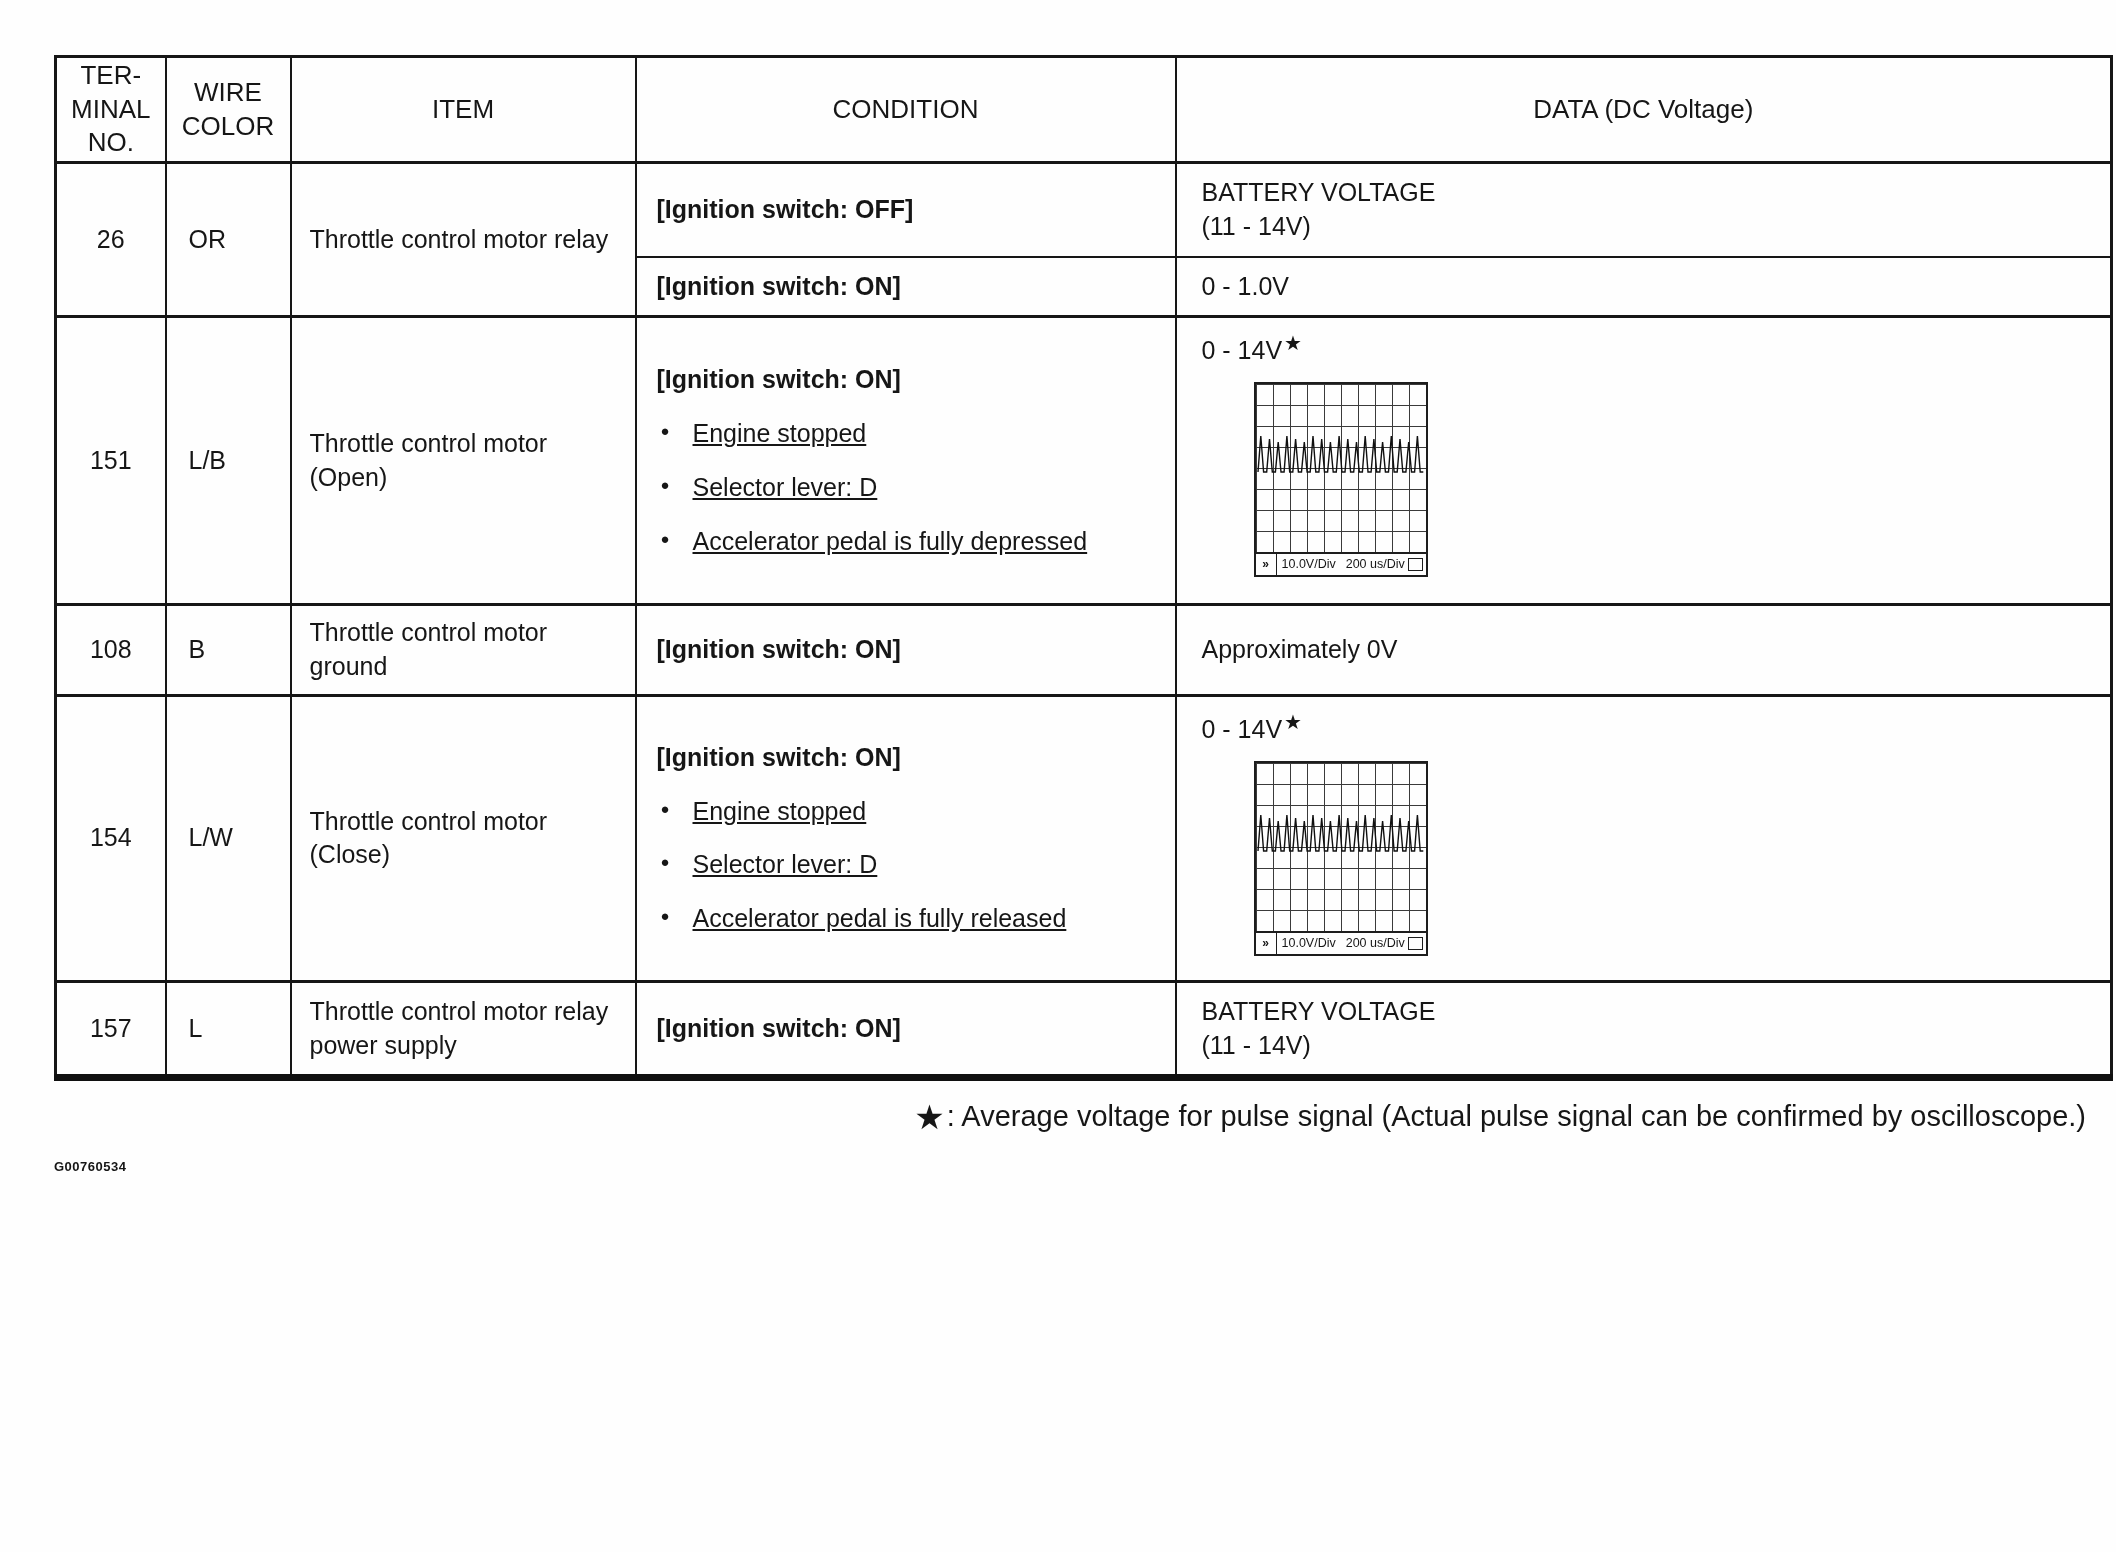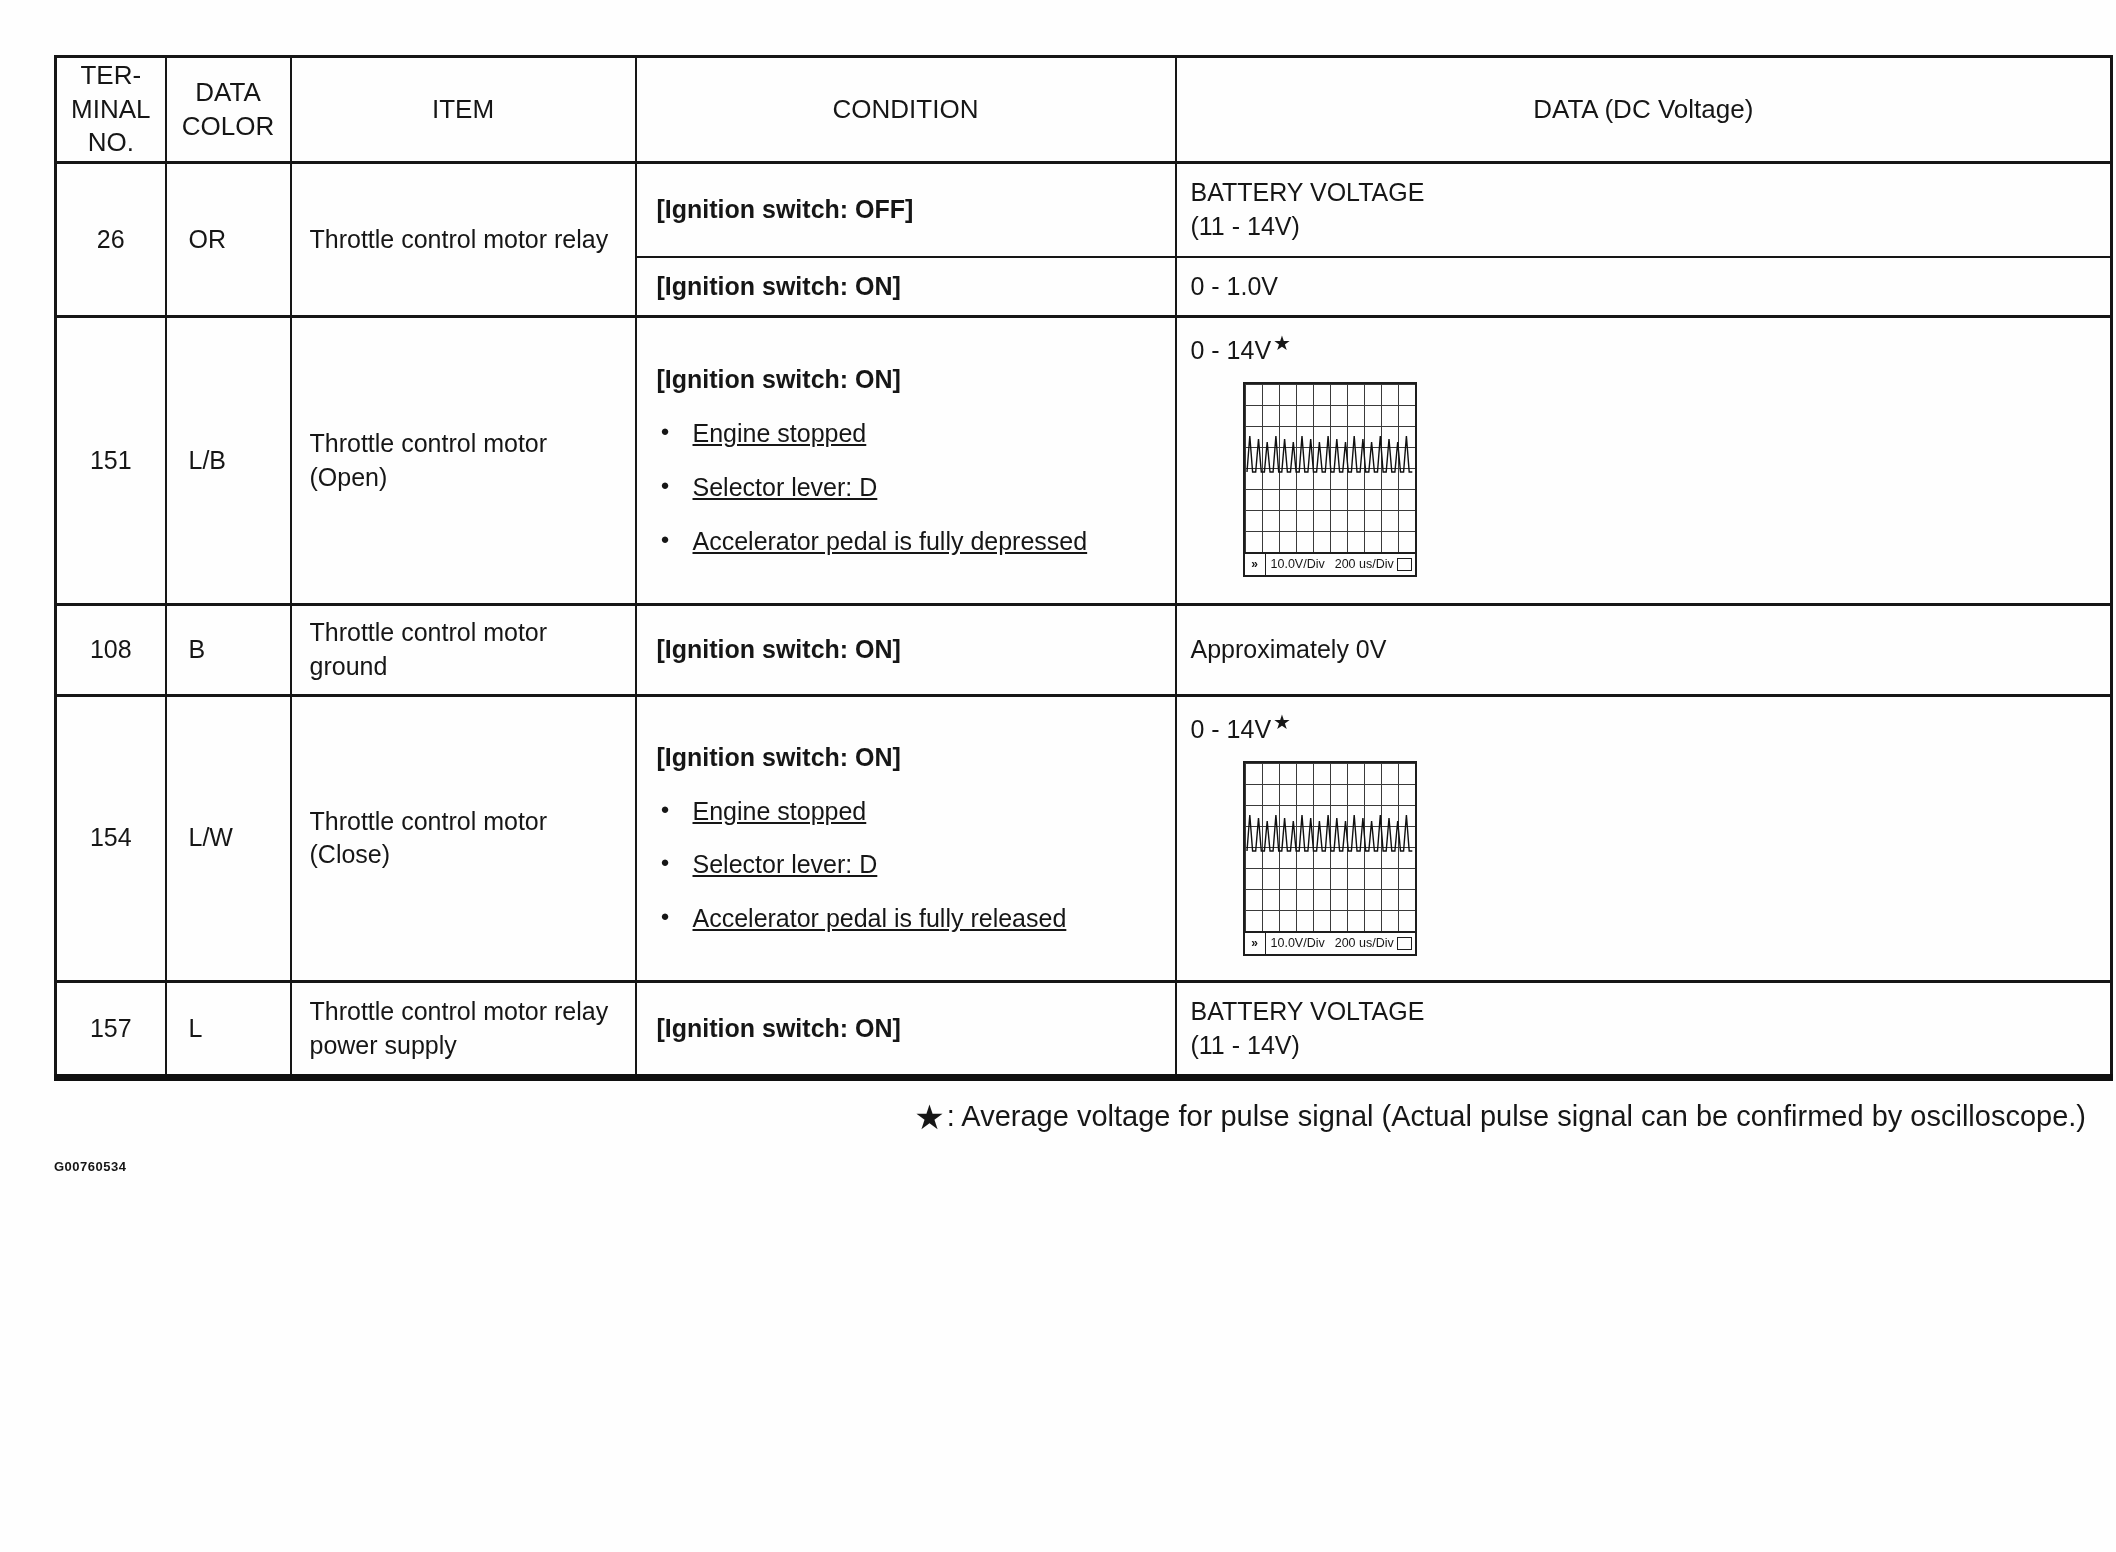--- a/index.html
+++ b/index.html
@@ -37,21 +37,21 @@
   tr.row-26b  { height: 52px; }
   tr.row-151  { height: 288px; }
   tr.row-153  { height: 80px; }
   tr.row-154  { height: 286px; }
   tr.row-157  { height: 96px; }
 
   .c-terminal { text-align: center; }
   .c-wire  { padding-left: 22px; border-radius: 13px; }
   .c-item  { padding: 10px 18px 10px 18px; }
   .c-cond  { padding: 12px 12px 12px 20px; }
-  .c-data  { padding: 12px 12px 12px 14px; border-radius: 6px; }
+  .c-data  { padding: 12px 12px 12px 25px; border-radius: 6px; }
   .c-data-top { vertical-align: top; padding-top: 16px; }
 
   .bold, .cond-heading { font-weight: bold; }
   .cond-heading { margin-bottom: 2px; }
 
   ul.bullets { list-style: none; }
   ul.bullets li { position: relative; padding-left: 36px; margin-top: 20px; text-decoration: underline; }
   ul.bullets li::before {
     content: "●";
     position: absolute; left: 4px; top: 4px;
@@ -105,21 +105,21 @@
         <col style="width:125px">
         <col style="width:345px">
         <col style="width:540px">
         <col style="width:936px">
     </colgroup>
     <thead>
       <tr>
         <th>TER-
 MINAL
 NO.</th>
-        <th>DATA
+        <th>WIRE
 COLOR</th>
         <th>ITEM</th>
         <th>CONDITION</th>
         <th>DATA (DC Voltage)</th>
       </tr>
     </thead>
     <tbody>
 
       <tr class="row-26a gsep">
         <td class="c-terminal" rowspan="2">26</td>

